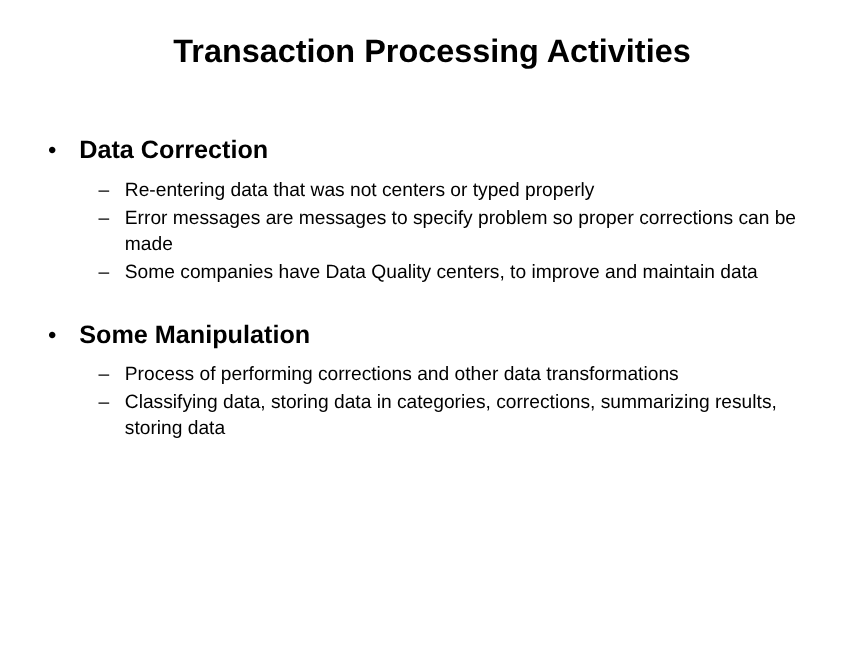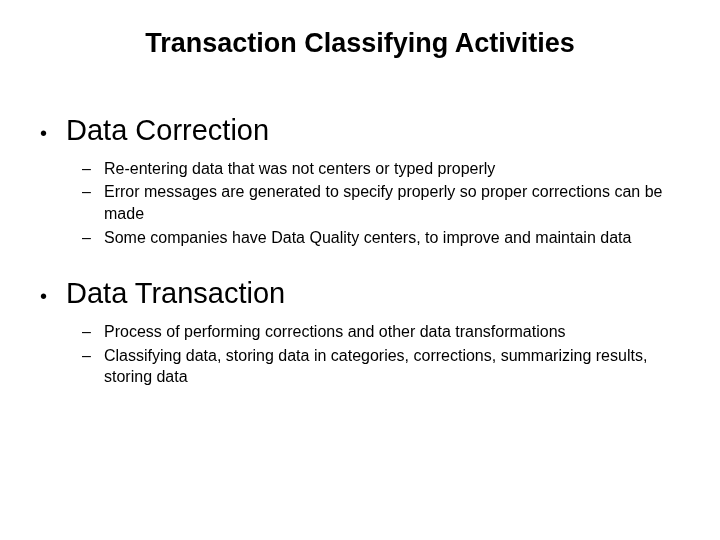--- a/index.html
+++ b/index.html
@@ -3,59 +3,59 @@
   <meta charset="utf-8">
   <style>
     * { margin: 0; padding: 0; box-sizing: border-box; }
     html, body { width: 720px; height: 540px; background: #fff; font-family: Arial, Helvetica, sans-serif; color: #000; }
     .slide { width: 720px; height: 540px; padding: 28px 40px 20px 40px; }
     .title { font-size: 27px; font-weight: bold; text-align: center; margin-bottom: 54px; }
     .l1 { list-style: none; }
     .l1-item { margin-bottom: 28px; }
     .l1-row { display: flex; align-items: baseline; }
     .l1-bullet { width: 26px; font-size: 20px; line-height: 1; }
-    .l1-label { font-size: 29px; font-weight: normal; line-height: 1.2; }
+    .l1-label { font-size: 21px; font-weight: bold; line-height: 1.2; }
     .l2 { list-style: none; margin-top: 10px; padding-left: 42px; }
     .l2-item { display: flex; align-items: baseline; margin-bottom: 2px; }
     .l2-dash { width: 22px; font-size: 16px; }
     .l2-text { font-size: 16px; line-height: 1.35; flex: 1; }
   </style>
 </head>
 <body>
 
 <div class="slide">
-  <h1 class="title">Transaction Classifying Activities</h1>
+  <h1 class="title">Transaction Processing Activities</h1>
 
   <ul class="l1">
 
     <li class="l1-item">
       <div class="l1-row">
         <span class="l1-bullet">•</span>
         <span class="l1-label">Data Correction</span>
       </div>
       <ul class="l2">
         <li class="l2-item">
           <span class="l2-dash">–</span>
           <span class="l2-text">Re-entering data that was not centers or typed properly</span>
         </li>
         <li class="l2-item">
           <span class="l2-dash">–</span>
-          <span class="l2-text">Error messages are generated to specify properly so proper corrections can be made</span>
+          <span class="l2-text">Error messages are messages to specify problem so proper corrections can be made</span>
         </li>
         <li class="l2-item">
           <span class="l2-dash">–</span>
           <span class="l2-text">Some companies have Data Quality centers, to improve and maintain data</span>
         </li>
       </ul>
     </li>
 
     <li class="l1-item">
       <div class="l1-row">
         <span class="l1-bullet">•</span>
-        <span class="l1-label">Data Transaction</span>
+        <span class="l1-label">Some Manipulation</span>
       </div>
       <ul class="l2">
         <li class="l2-item">
           <span class="l2-dash">–</span>
           <span class="l2-text">Process of performing corrections and other data transformations</span>
         </li>
         <li class="l2-item">
           <span class="l2-dash">–</span>
           <span class="l2-text">Classifying data, storing data in categories, corrections, summarizing results, storing data</span>
         </li>

